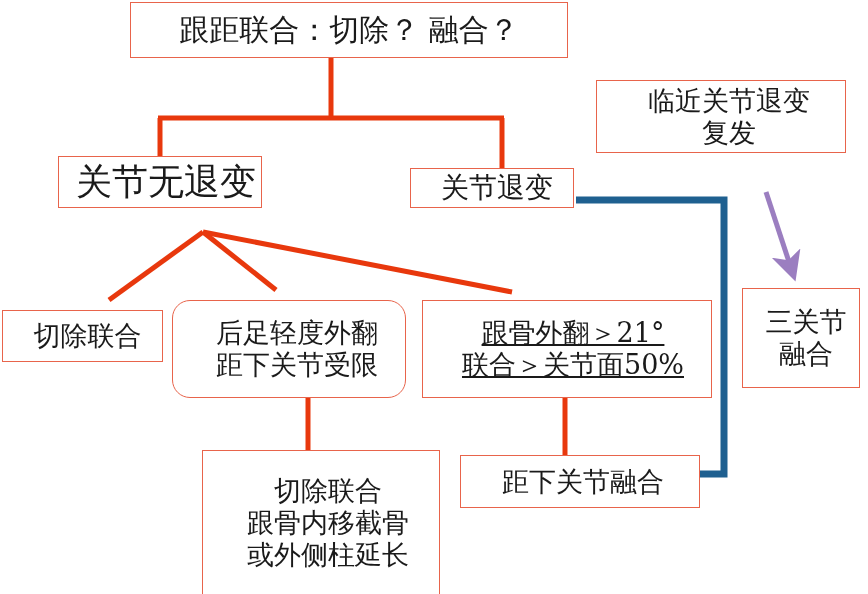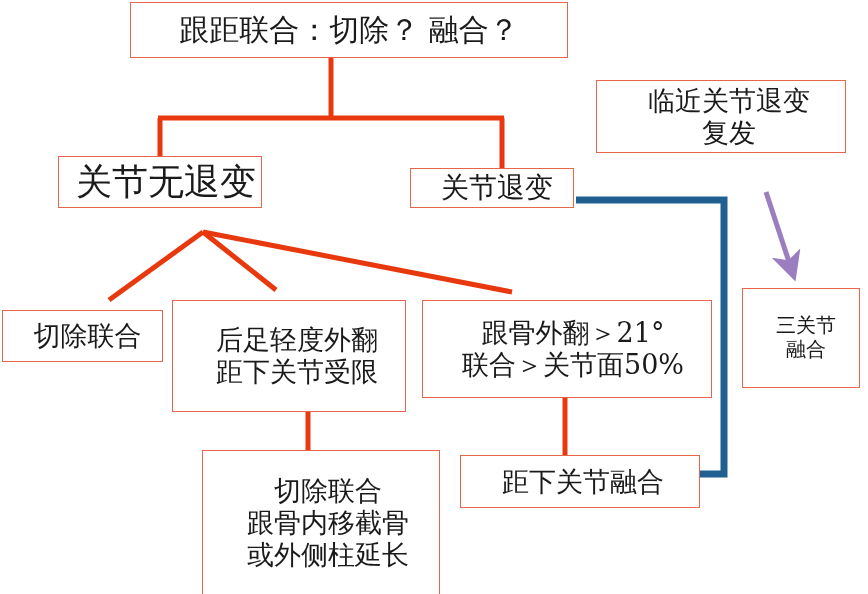--- a/index.html
+++ b/index.html
@@ -30,23 +30,23 @@
     white-space:pre;
   }
   .node .ln{display:block;text-align:center;}
 
   
   #n-title   {left:130px; top:2px;   width:438px; height:56px;  font-size:30px; align-items:center;}
   #n-nodeg   {left:58px;  top:156px; width:204px; height:52px;  font-size:36px; padding-left:12px;}
   #n-deg     {left:410px; top:168px; width:164px; height:40px;  font-size:28px; padding-left:10px;}
   #n-adj     {left:596px; top:80px;  width:250px; height:73px; font-size:27px; padding-left:16px;}
   #n-resect  {left:2px;   top:310px; width:161px; height:52px;  font-size:27px; padding-left:10px;}
-  #n-hind    {left:172px; top:300px; width:234px; height:112px;  font-size:27px; padding-left:16px;}
-  #n-valgus  {left:422px; top:300px; width:290px; height:98px;  font-size:27px; padding-left:12px;}
-  #n-triple  {left:742px; top:288px; width:118px; height:100px; font-size:20px; padding-left:10px;}
+  #n-hind    {left:172px; top:300px; width:234px; height:98px;  font-size:27px; padding-left:16px;border-radius:18px;}
+  #n-valgus  {left:422px; top:300px; width:290px; height:98px;  font-size:27px; padding-left:12px;text-decoration:underline;}
+  #n-triple  {left:742px; top:288px; width:118px; height:100px; font-size:27px; padding-left:10px;}
   #n-osteo   {left:202px; top:450px; width:238px; height:146px; font-size:27px; padding-left:14px;}
   #n-subtalar{left:460px; top:455px; width:240px; height:53px;  font-size:27px; padding-left:6px;}
 </style>
 </head>
 <body>
 
 <div id="canvas">
 
   <svg class="connectors" viewBox="0 0 868 594" width="868" height="594">
 

